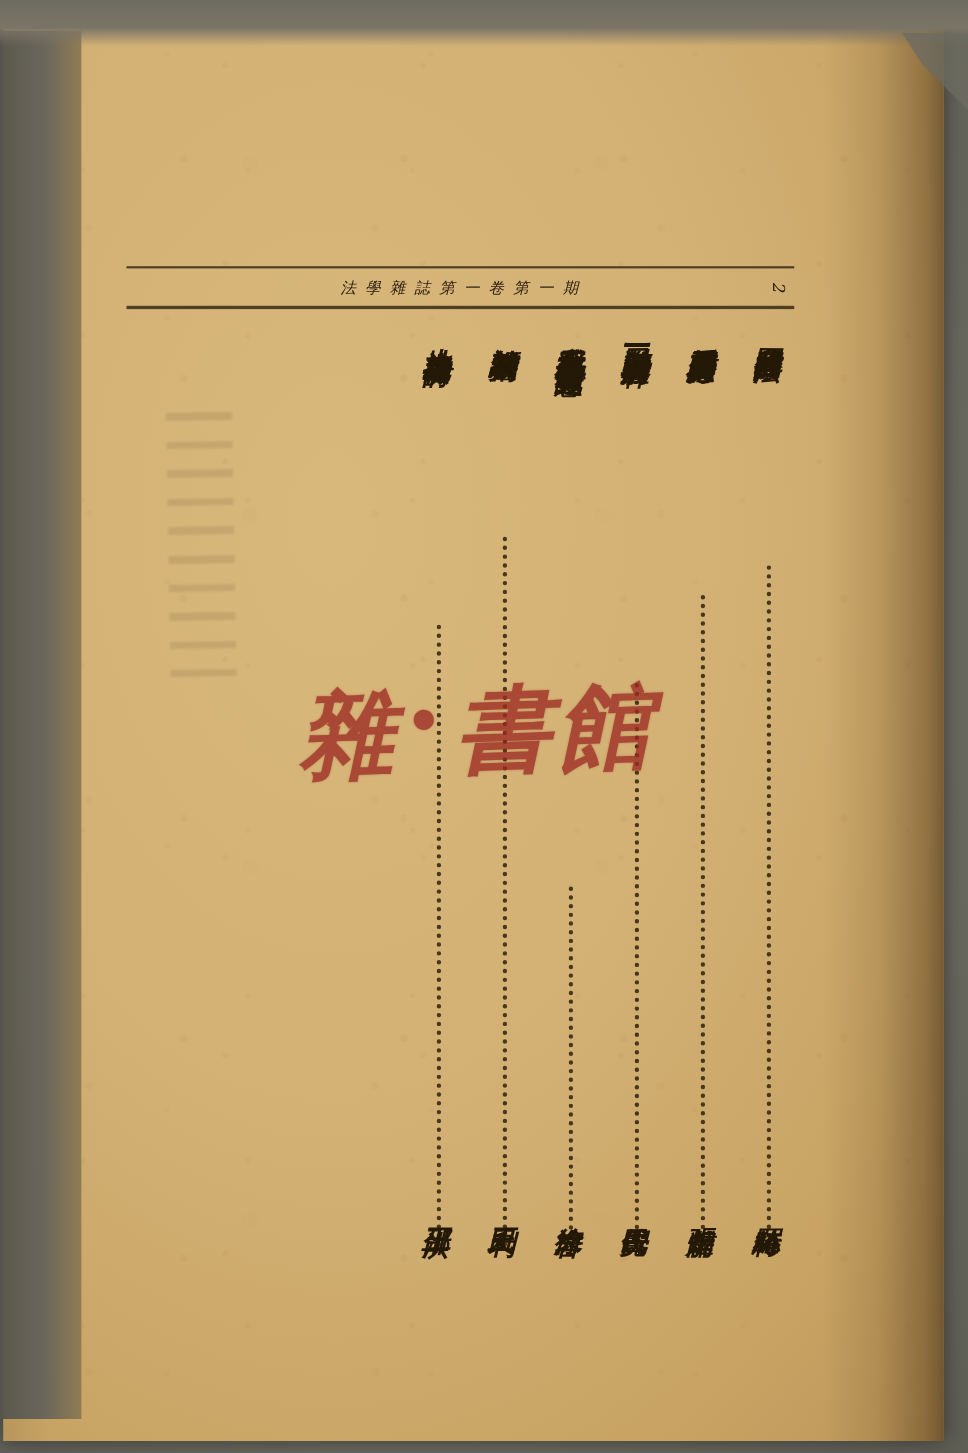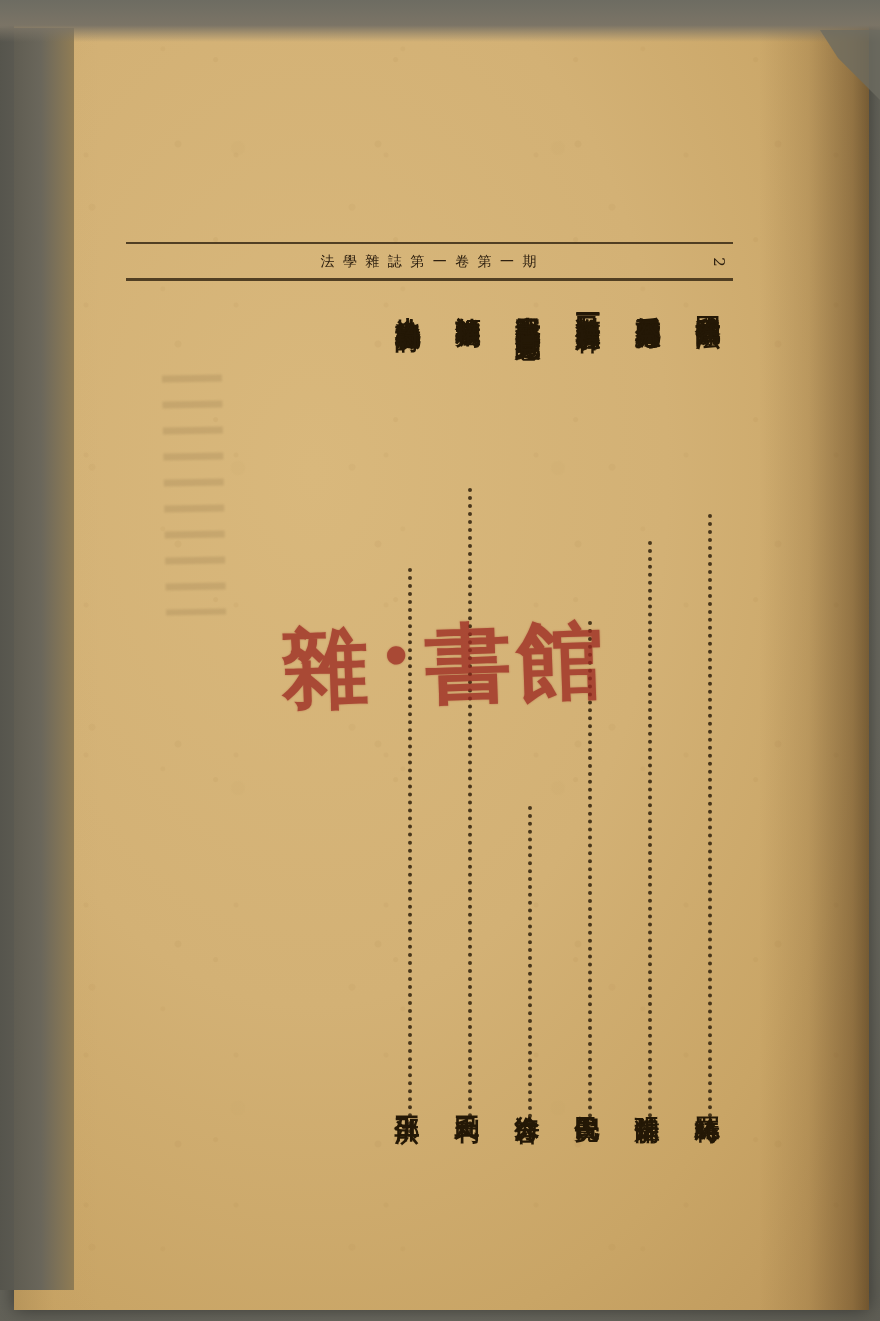--- a/index.html
+++ b/index.html
@@ -23,28 +23,29 @@
   
   .backdrop {
     position: absolute;
     inset: 0;
     background:
       radial-gradient(ellipse at 45% 45%, #8a887c 0%, #6e6d63 60%, #5f5e55 100%);
   }
   
   .page {
     position: absolute;
-    left: 14px;
+    left: 3px;
     top: 20px;
     width: 855px;
     height: 1290px;
     background:
       linear-gradient(90deg, rgba(120,95,55,0.20) 0px, rgba(120,95,55,0.02) 40px, rgba(0,0,0,0) 90px),
       radial-gradient(ellipse at 35% 35%, #d9b87c 0%, #d3b175 45%, #c9a566 75%, #bd975a 100%);
     box-shadow: 0 0 18px rgba(0,0,0,0.45);
+    font-style: italic;
   }
   
   .grain {
     position: absolute;
     inset: 0;
     opacity: 0.35;
     background-image:
       radial-gradient(circle at 12% 22%, rgba(160,120,60,0.25) 0 2px, rgba(0,0,0,0) 3px),
       radial-gradient(circle at 62% 12%, rgba(160,120,60,0.18) 0 2px, rgba(0,0,0,0) 3px),
       radial-gradient(circle at 82% 62%, rgba(150,110,55,0.20) 0 3px, rgba(0,0,0,0) 4px),

